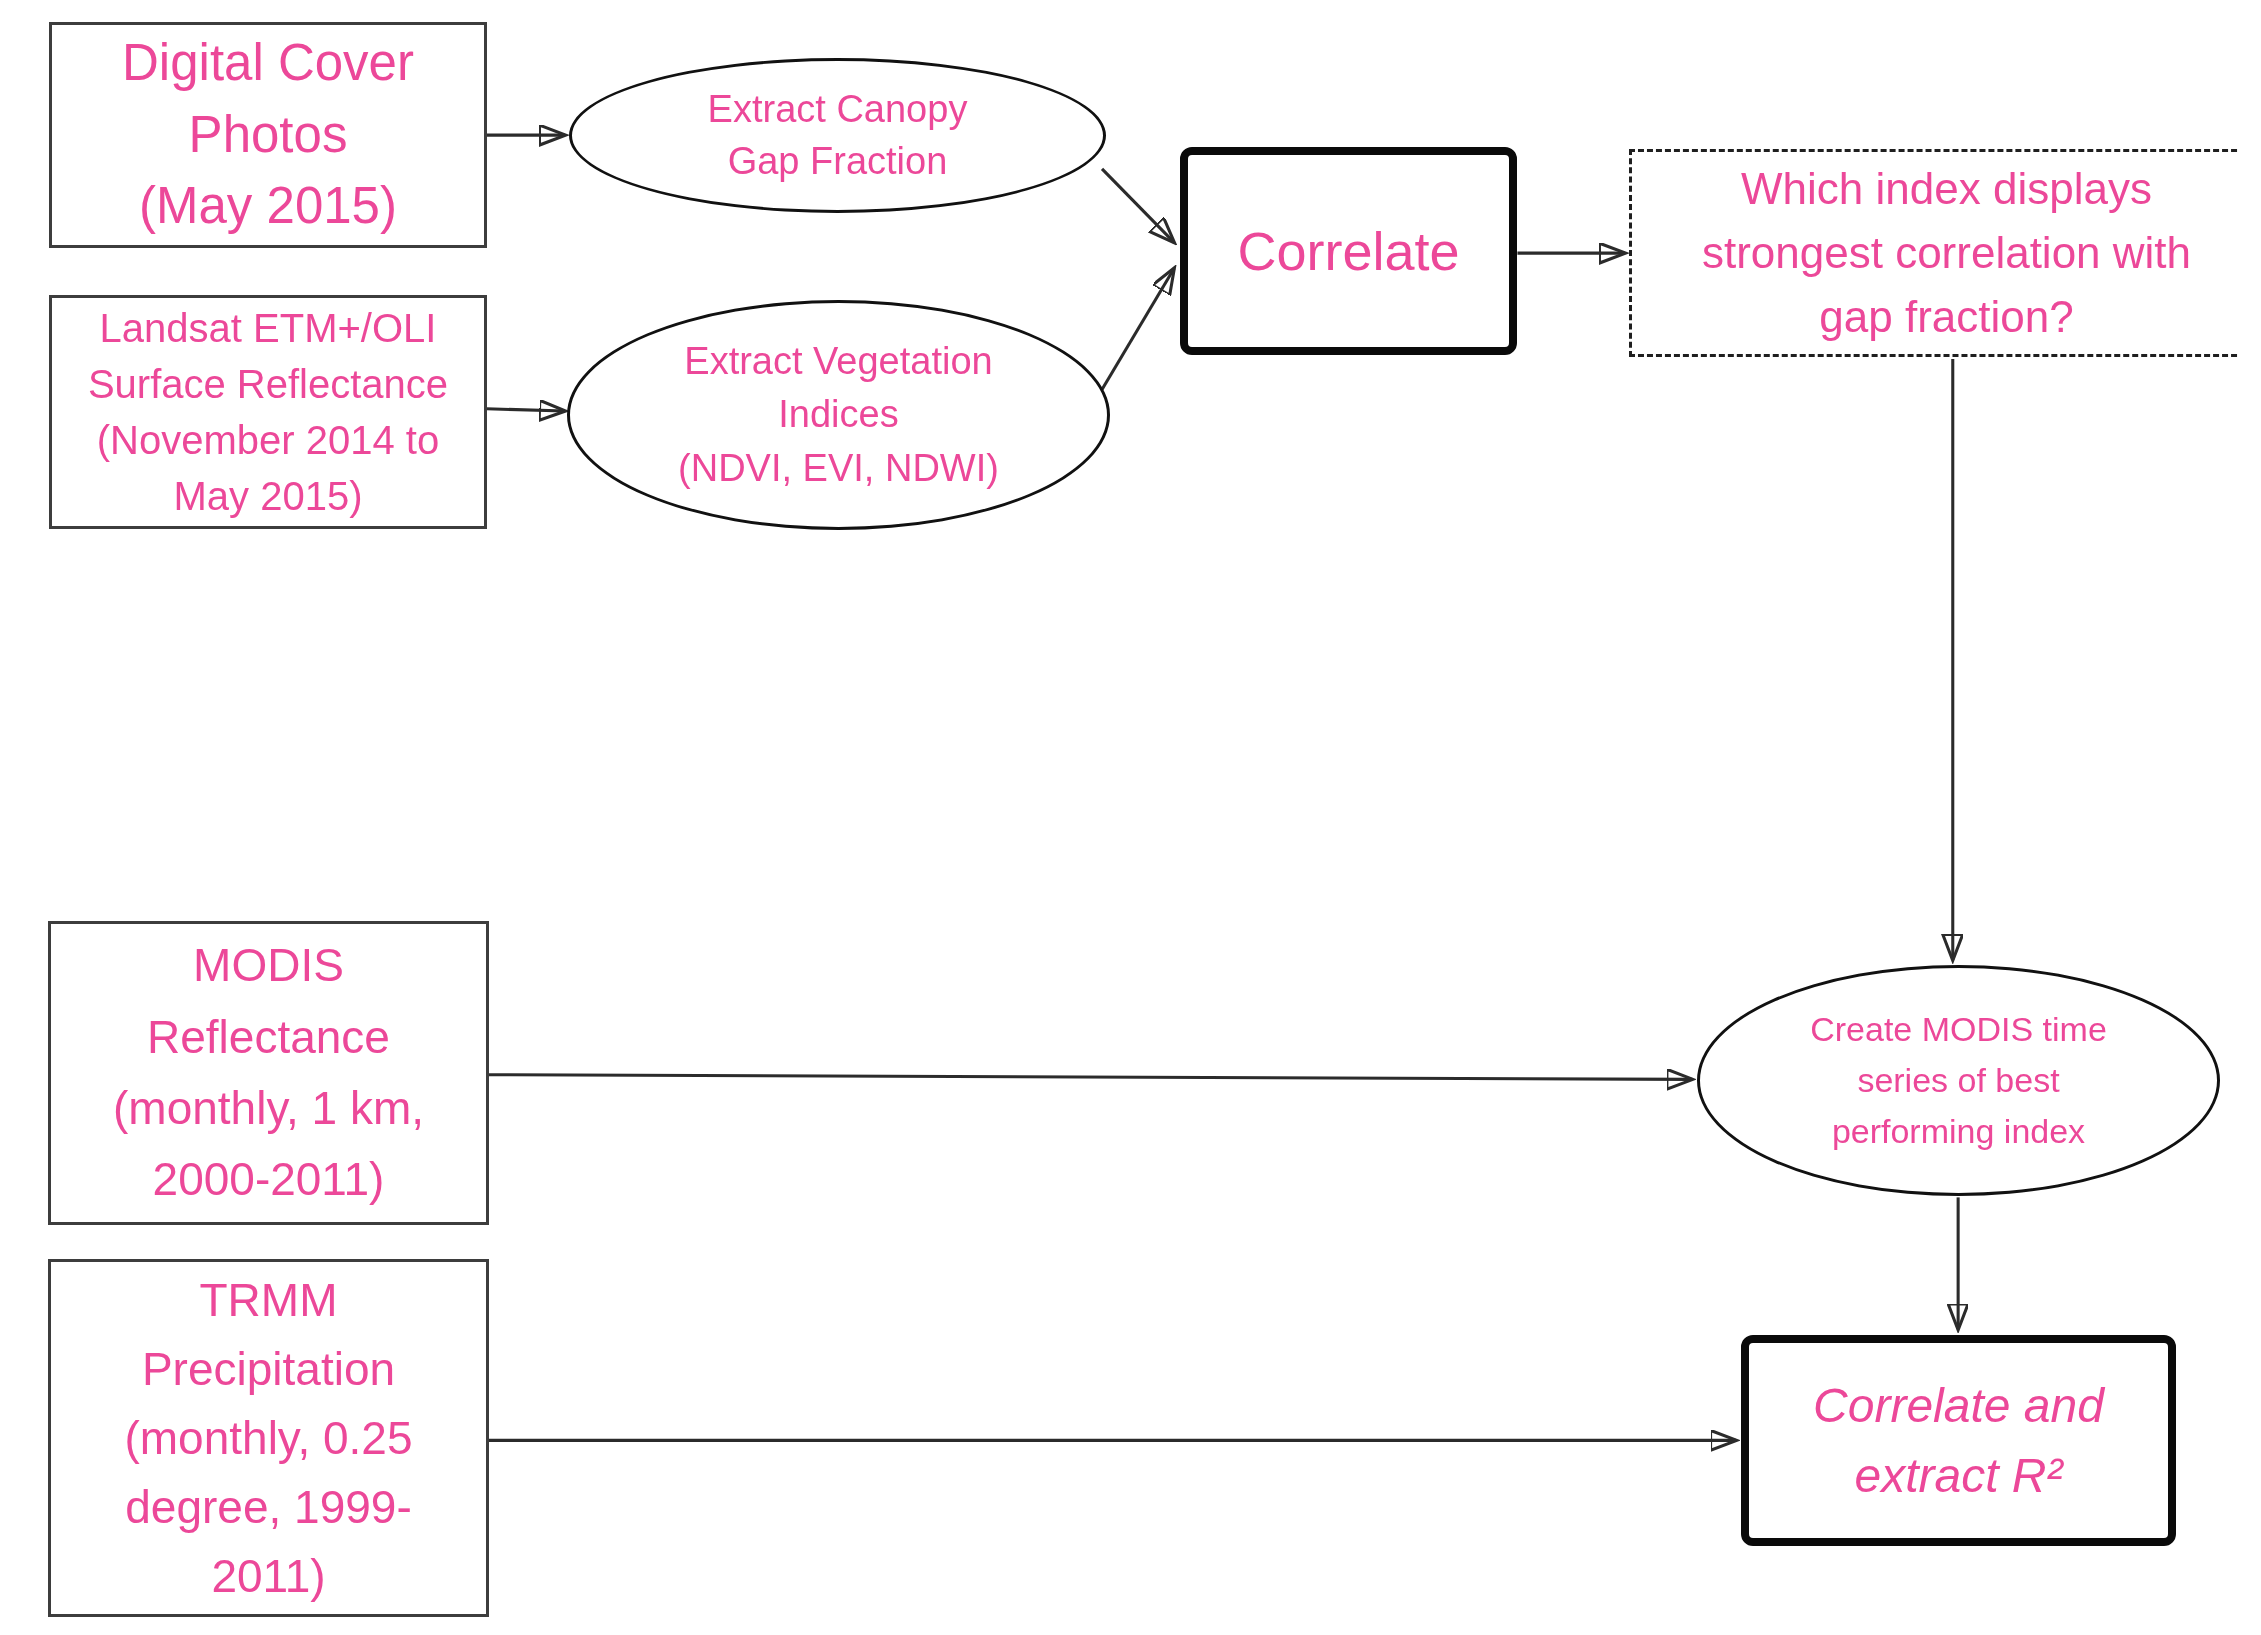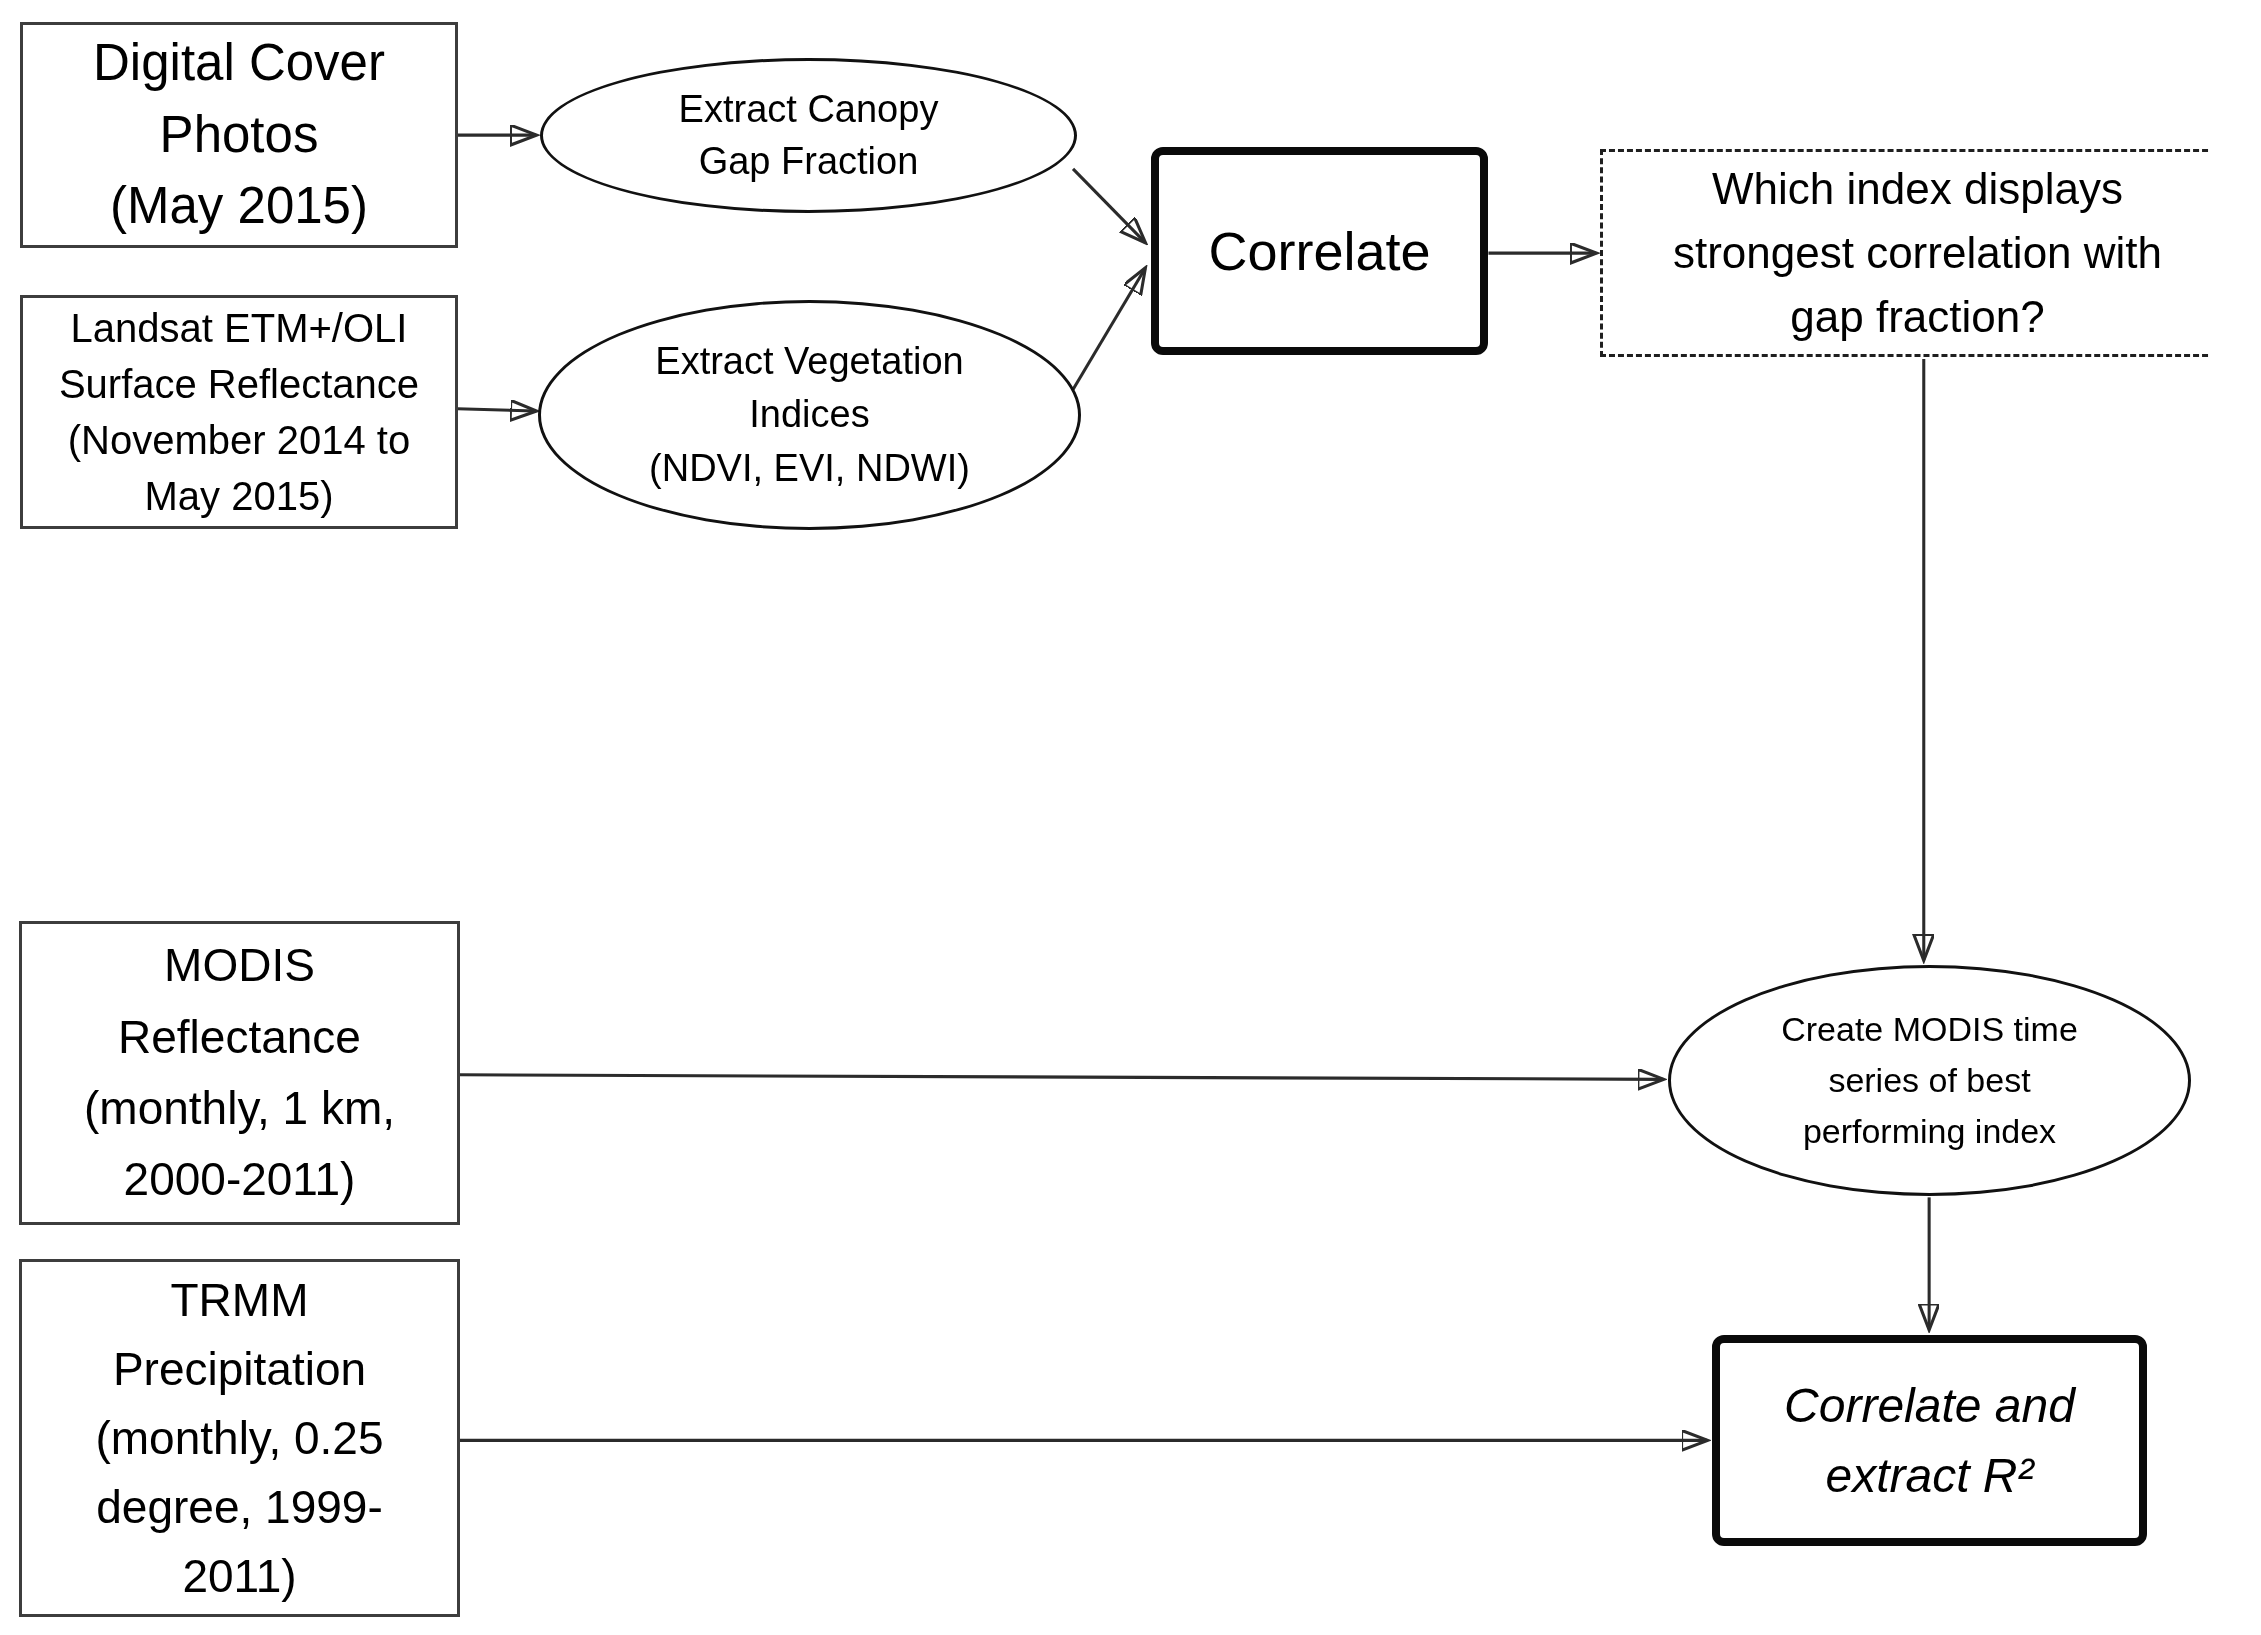--- a/index.html
+++ b/index.html
@@ -6,22 +6,23 @@
     margin: 0;
     padding: 0;
     background: #ffffff;
   }
   #canvas {
     position: relative;
     width: 2209px;
     height: 1636px;
     background: #ffffff;
     font-family: "Liberation Sans", sans-serif;
-    color: #000000;
+    color: #ec4899;
     overflow: hidden;
+    margin-left: 29px;
   }
   .node {
     position: absolute;
     box-sizing: border-box;
     display: flex;
     align-items: center;
     justify-content: center;
     text-align: center;
     background: #ffffff;
   }

